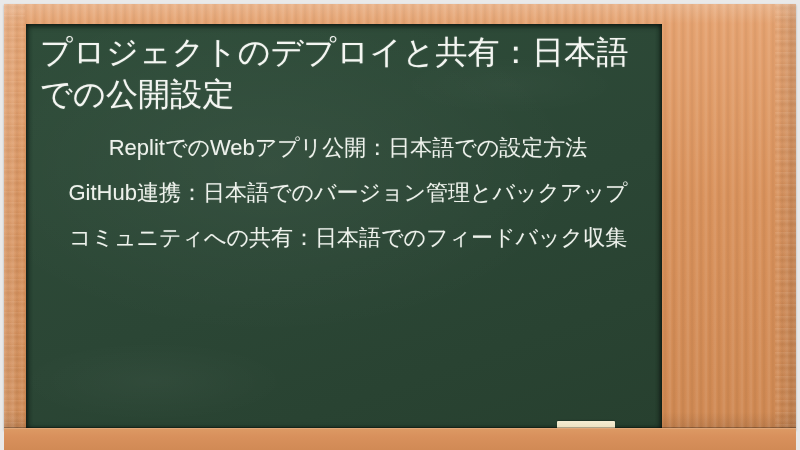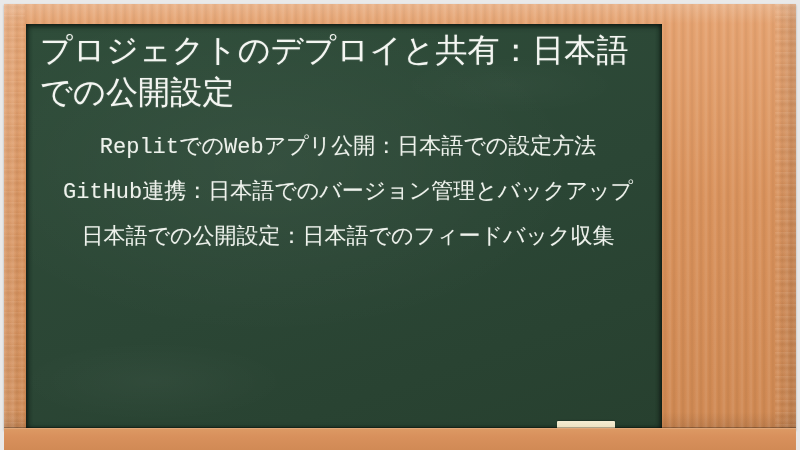--- a/index.html
+++ b/index.html
@@ -80,21 +80,20 @@
     height: 406px;
     background:
       radial-gradient(ellipse 70% 60% at 38% 35%, rgba(255,255,255,0.045) 0%, rgba(255,255,255,0) 70%),
       linear-gradient(160deg, #2f4d3a 0%, #2b4635 55%, #27402f 100%);
     box-shadow:
       inset 0 2px 6px rgba(0,0,0,0.45),
       inset 0 -2px 5px rgba(0,0,0,0.35),
       inset 2px 0 5px rgba(0,0,0,0.30),
       inset -2px 0 5px rgba(0,0,0,0.30);
     overflow: hidden;
-    font-family: Liberation Mono, monospace;
   }
   
   .board-dust {
     position: absolute;
     inset: 0;
     background:
       radial-gradient(ellipse 30% 14% at 20% 88%, rgba(255,255,255,0.030), rgba(255,255,255,0) 70%),
       radial-gradient(ellipse 24% 10% at 76% 15%, rgba(255,255,255,0.022), rgba(255,255,255,0) 72%);
     pointer-events: none;
   }
@@ -181,21 +180,21 @@
 
     <div class="board">
       <div class="board-dust"></div>
 
       <div class="board-content">
         <h1 class="slide-title">プロジェクトのデプロイと共有：日本語での公開設定</h1>
 
         <ul class="bullet-list">
           <li class="bullet-item">ReplitでのWebアプリ公開：日本語での設定方法</li>
           <li class="bullet-item">GitHub連携：日本語でのバージョン管理とバックアップ</li>
-          <li class="bullet-item">日本語での公開設定：日本語でのフィードバック収集</li>
+          <li class="bullet-item">コミュニティへの共有：日本語でのフィードバック収集</li>
         </ul>
       </div>
 
       <div class="chalk-stick"></div>
     </div>
   </div>
 
   <div class="ledge-shadow"></div>
   <div class="ledge"></div>
 

